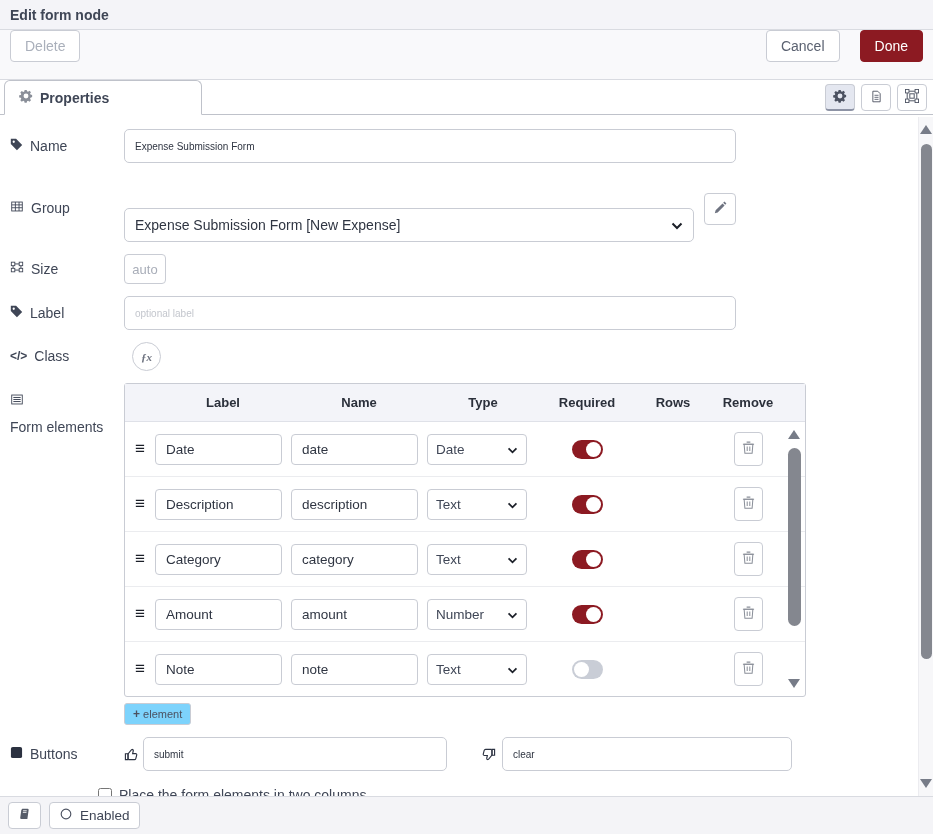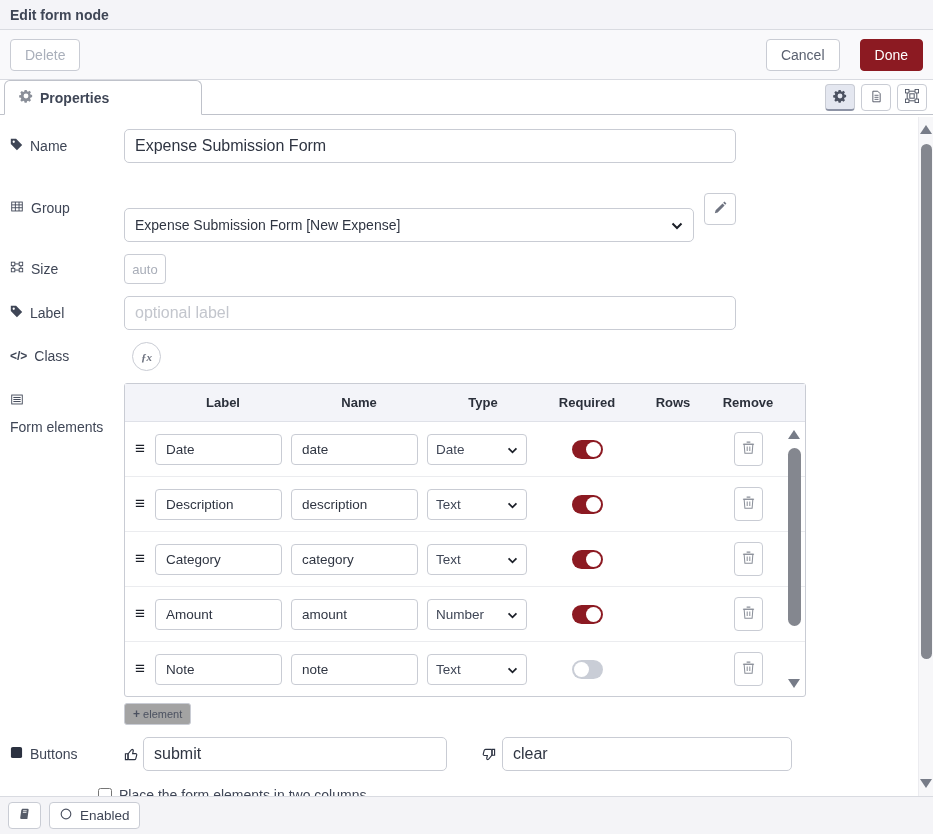--- a/index.html
+++ b/index.html
@@ -11,21 +11,21 @@
   }
   
   .dlg-header {
     height: 30px; background: #f4f4f8; border-bottom: 1px solid #d9dbe1;
     display: flex; align-items: center; padding: 0 10px;
     font-weight: bold; font-size: 14px; color: #3f4656;
   }
   
   .dlg-toolbar {
     height: 50px; background: #f9f9fb; border-bottom: 1px solid #d9dbe1;
-    display: flex; align-items: center; padding: 0 10px; gap: 20px;
+    display: flex; padding: 0 10px; gap: 20px;
   }
   .btn {
     height: 32px; padding: 0 14px; background: #fff;
     border: 1px solid #c9ccd4; border-radius: 4px;
     font-size: 14px; color: #5a6170; cursor: pointer;
     font-family: "Liberation Sans", sans-serif;
   }
   .btn.disabled { color: #aab0bb; }
   .btn.primary { background: var(--accent,#8c1a22); border-color: var(--accent,#8c1a22); color: #fff; margin-left: 12px; }
   .toolbar-right { margin-left: auto; display: flex; gap: 8px; }
@@ -49,21 +49,21 @@
   .content { position: absolute; top: 116px; bottom: 38px; left: 0; right: 15px;
     padding: 13px 0 0 10px; background: #fff; overflow: hidden; }
   .form-row { display: flex; align-items: center; margin-bottom: 12px; }
   .form-row.top { align-items: flex-start; }
   .row-label { width: 114px; flex: 0 0 114px; display: flex; align-items: center; gap: 7px;
     font-size: 14px; color: #3f4656; flex-wrap: wrap; line-height: 19px; }
   .row-label svg, .row-label .glyph { flex: 0 0 auto; }
   .glyph { font-size: 12px; color: #3f4656; font-weight: bold; }
   input[type=text] {
     height: 34px; border: 1px solid #c9ccd4; border-radius: 5px; padding: 0 10px;
-    font-size: 16px; color: #2f3542; font-family: "Liberation Sans", sans-serif; outline: none;
+    font-size: 10px; color: #2f3542; font-family: "Liberation Sans", sans-serif; outline: none;
   }
   input::placeholder { color: #c3c6cd; }
   .w-main { width: 612px; }
   .select-box {
     height: 34px; border: 1px solid #c9ccd4; border-radius: 5px; background: #fff;
     display: flex; align-items: center; justify-content: space-between;
     padding: 0 10px; cursor: pointer; color: #2f3542;
   }
   .select-box.group { width: 570px; margin-top: 33px; }
   .sq-btn { width: 32px; height: 32px; background: #fff; border: 1px solid #c9ccd4;
@@ -100,21 +100,21 @@
     background: #fff; display: flex; align-items: center; justify-content: center;
     cursor: pointer; justify-self: center; }
   
   .inner-scroll { position: absolute; right: 3px; top: 4px; bottom: 4px; width: 15px; }
   .arr { width: 0; height: 0; border-left: 6px solid transparent; border-right: 6px solid transparent;
     position: absolute; left: 1px; cursor: pointer; }
   .arr.up { border-bottom: 9px solid #777c88; top: 4px; }
   .arr.down { border-top: 9px solid #777c88; bottom: 4px; }
   .inner-scroll .thumb { position: absolute; left: 1px; top: 22px; height: 178px; width: 13px;
     background: #84878f; border-radius: 7px; cursor: grab; }
-  .add-el-btn { margin: 6px 4px 0 0; font-size: 11px; padding: 3px 8px; background: #a3a3a3;
+  .add-el-btn { margin: 6px 4px 0 0; font-size: 11px; padding: 3px 8px; background: #7dd3fc;
     border: 1px solid #c9ccd4; border-radius: 3px; color: #4b5160; cursor: pointer; }
   .add-el-btn b { font-size: 12px; }
   
   .thumb-icon { margin-right: 4px; display: flex; align-items: center; }
   .w-submit { width: 304px; }
   .w-clear { width: 290px; margin-left: 2px; }
   .thumb-down-wrap { margin-left: 34px; }
   
   .chk-row { margin: 16px 0 0 88px; display: flex; align-items: center; gap: 7px; font-size: 14px; }
   .chk-row input { width: 14px; height: 14px; cursor: pointer; }

